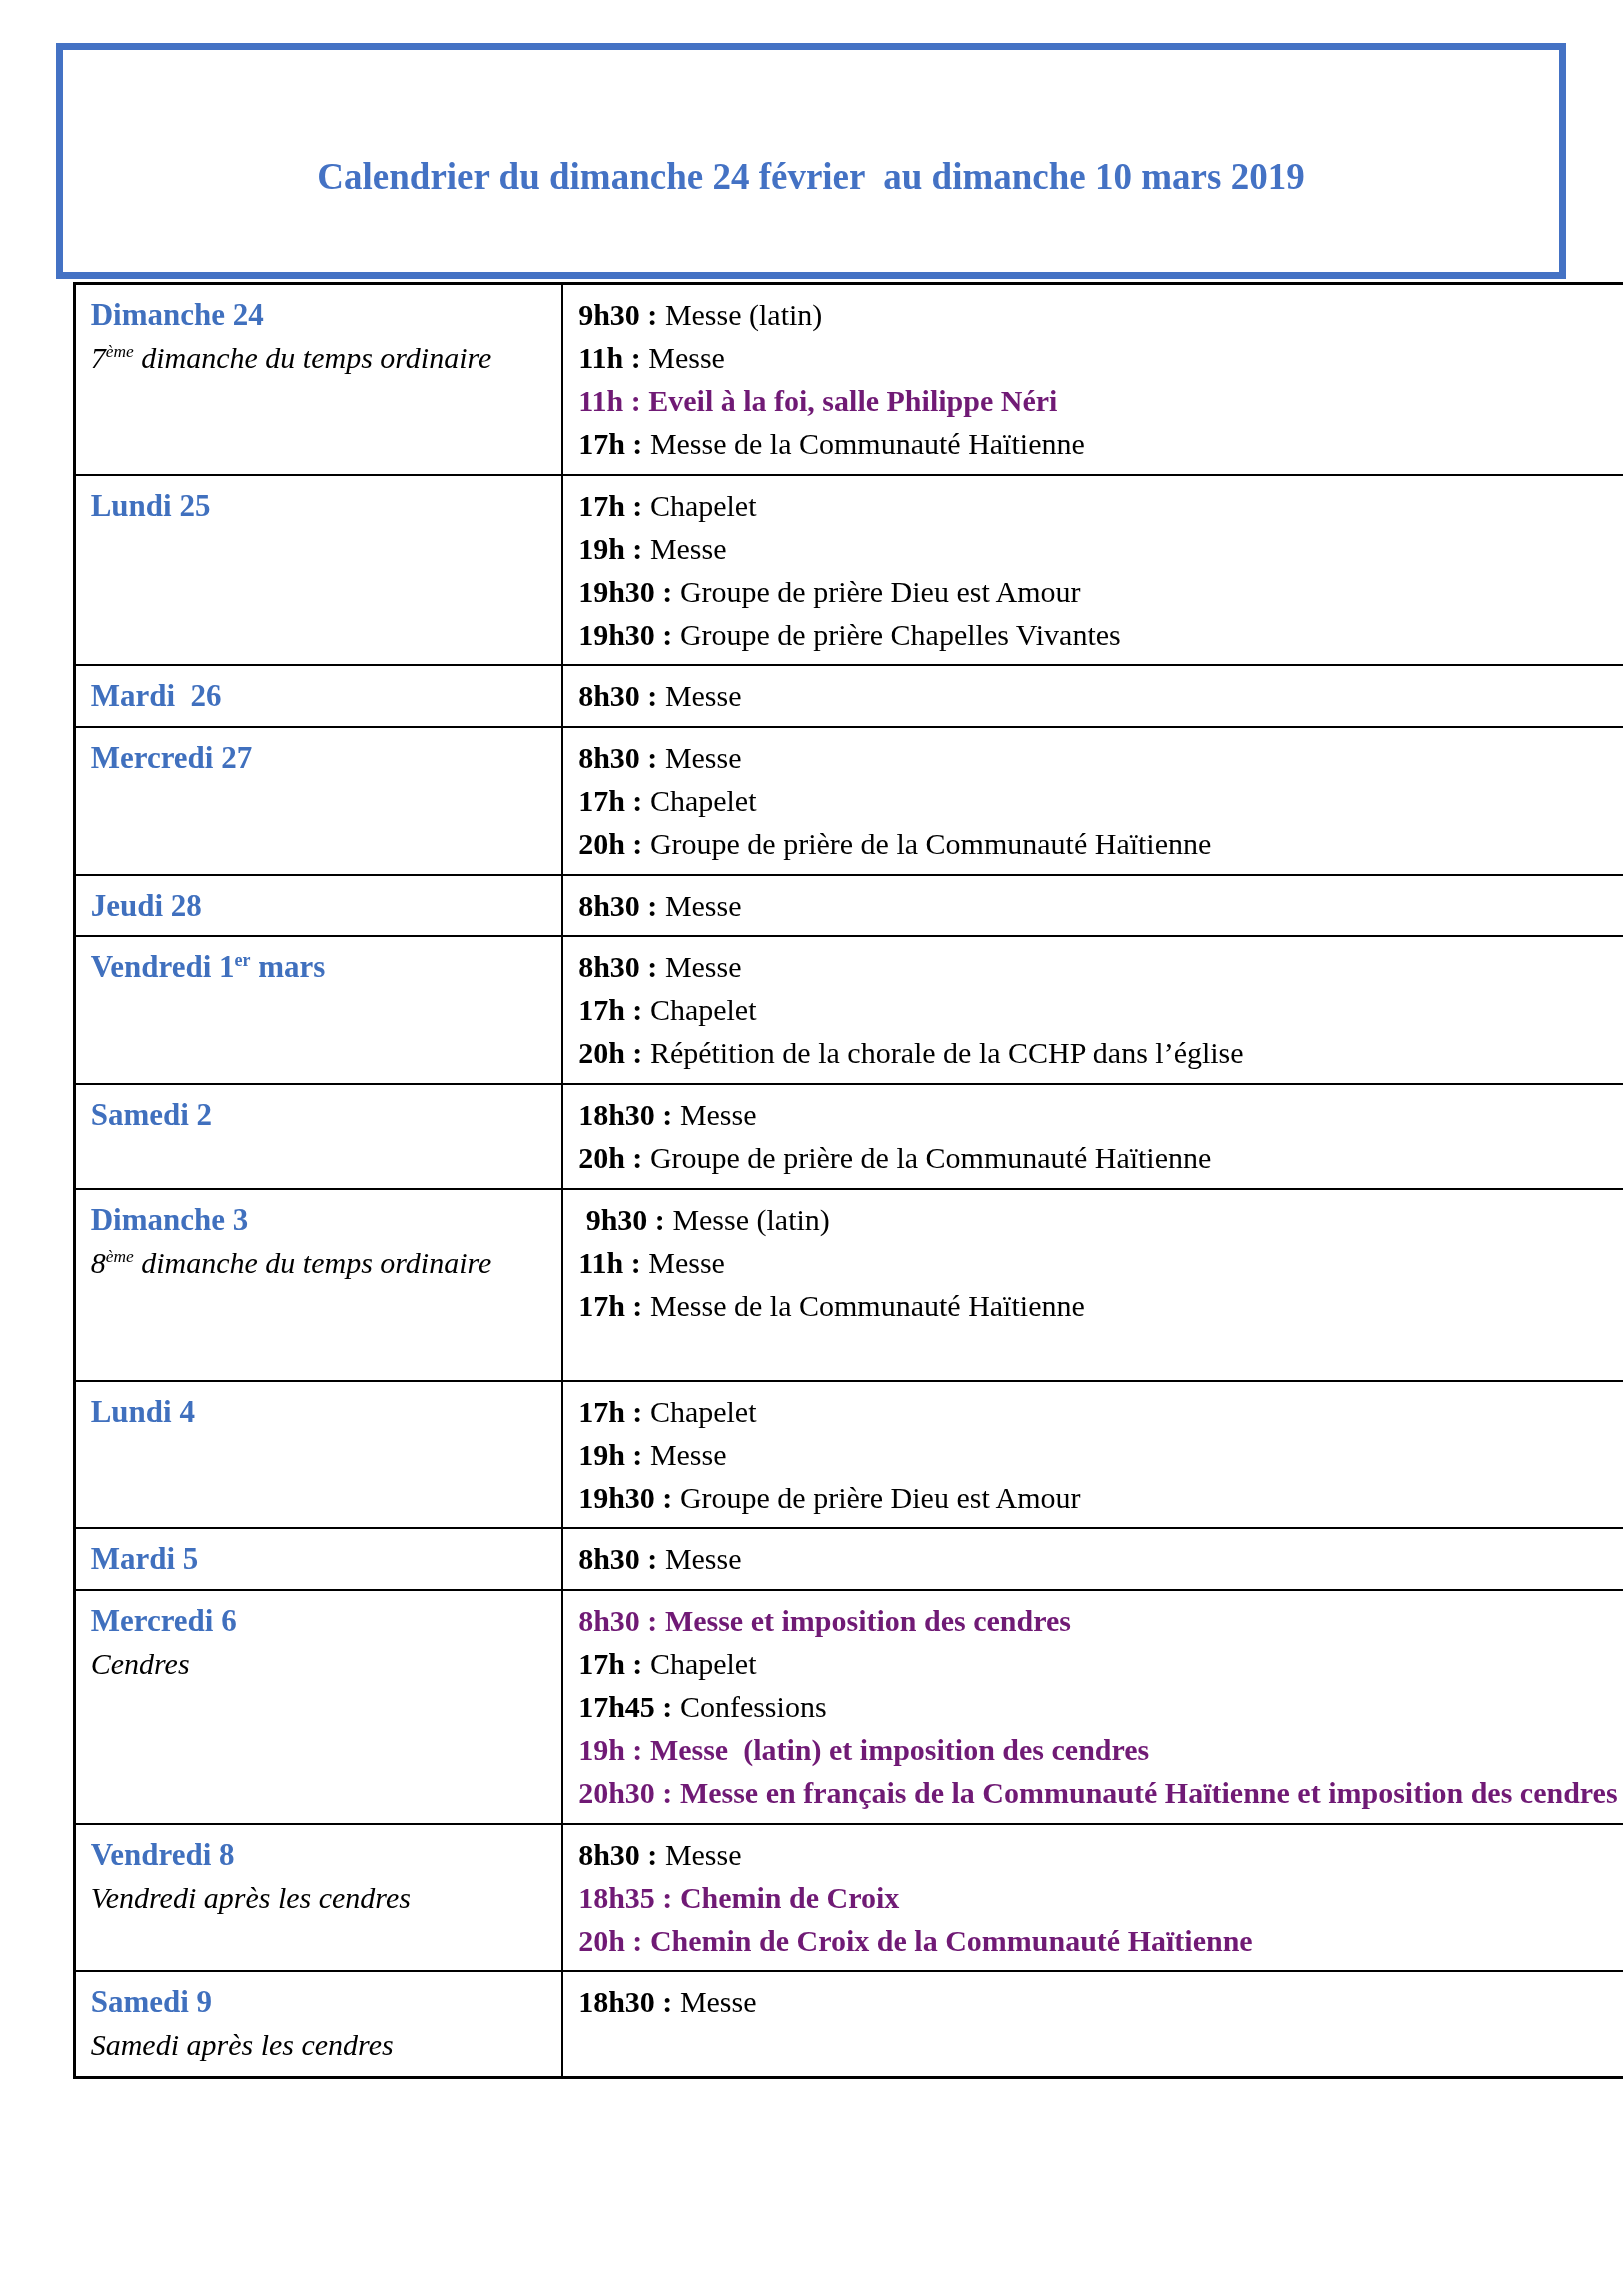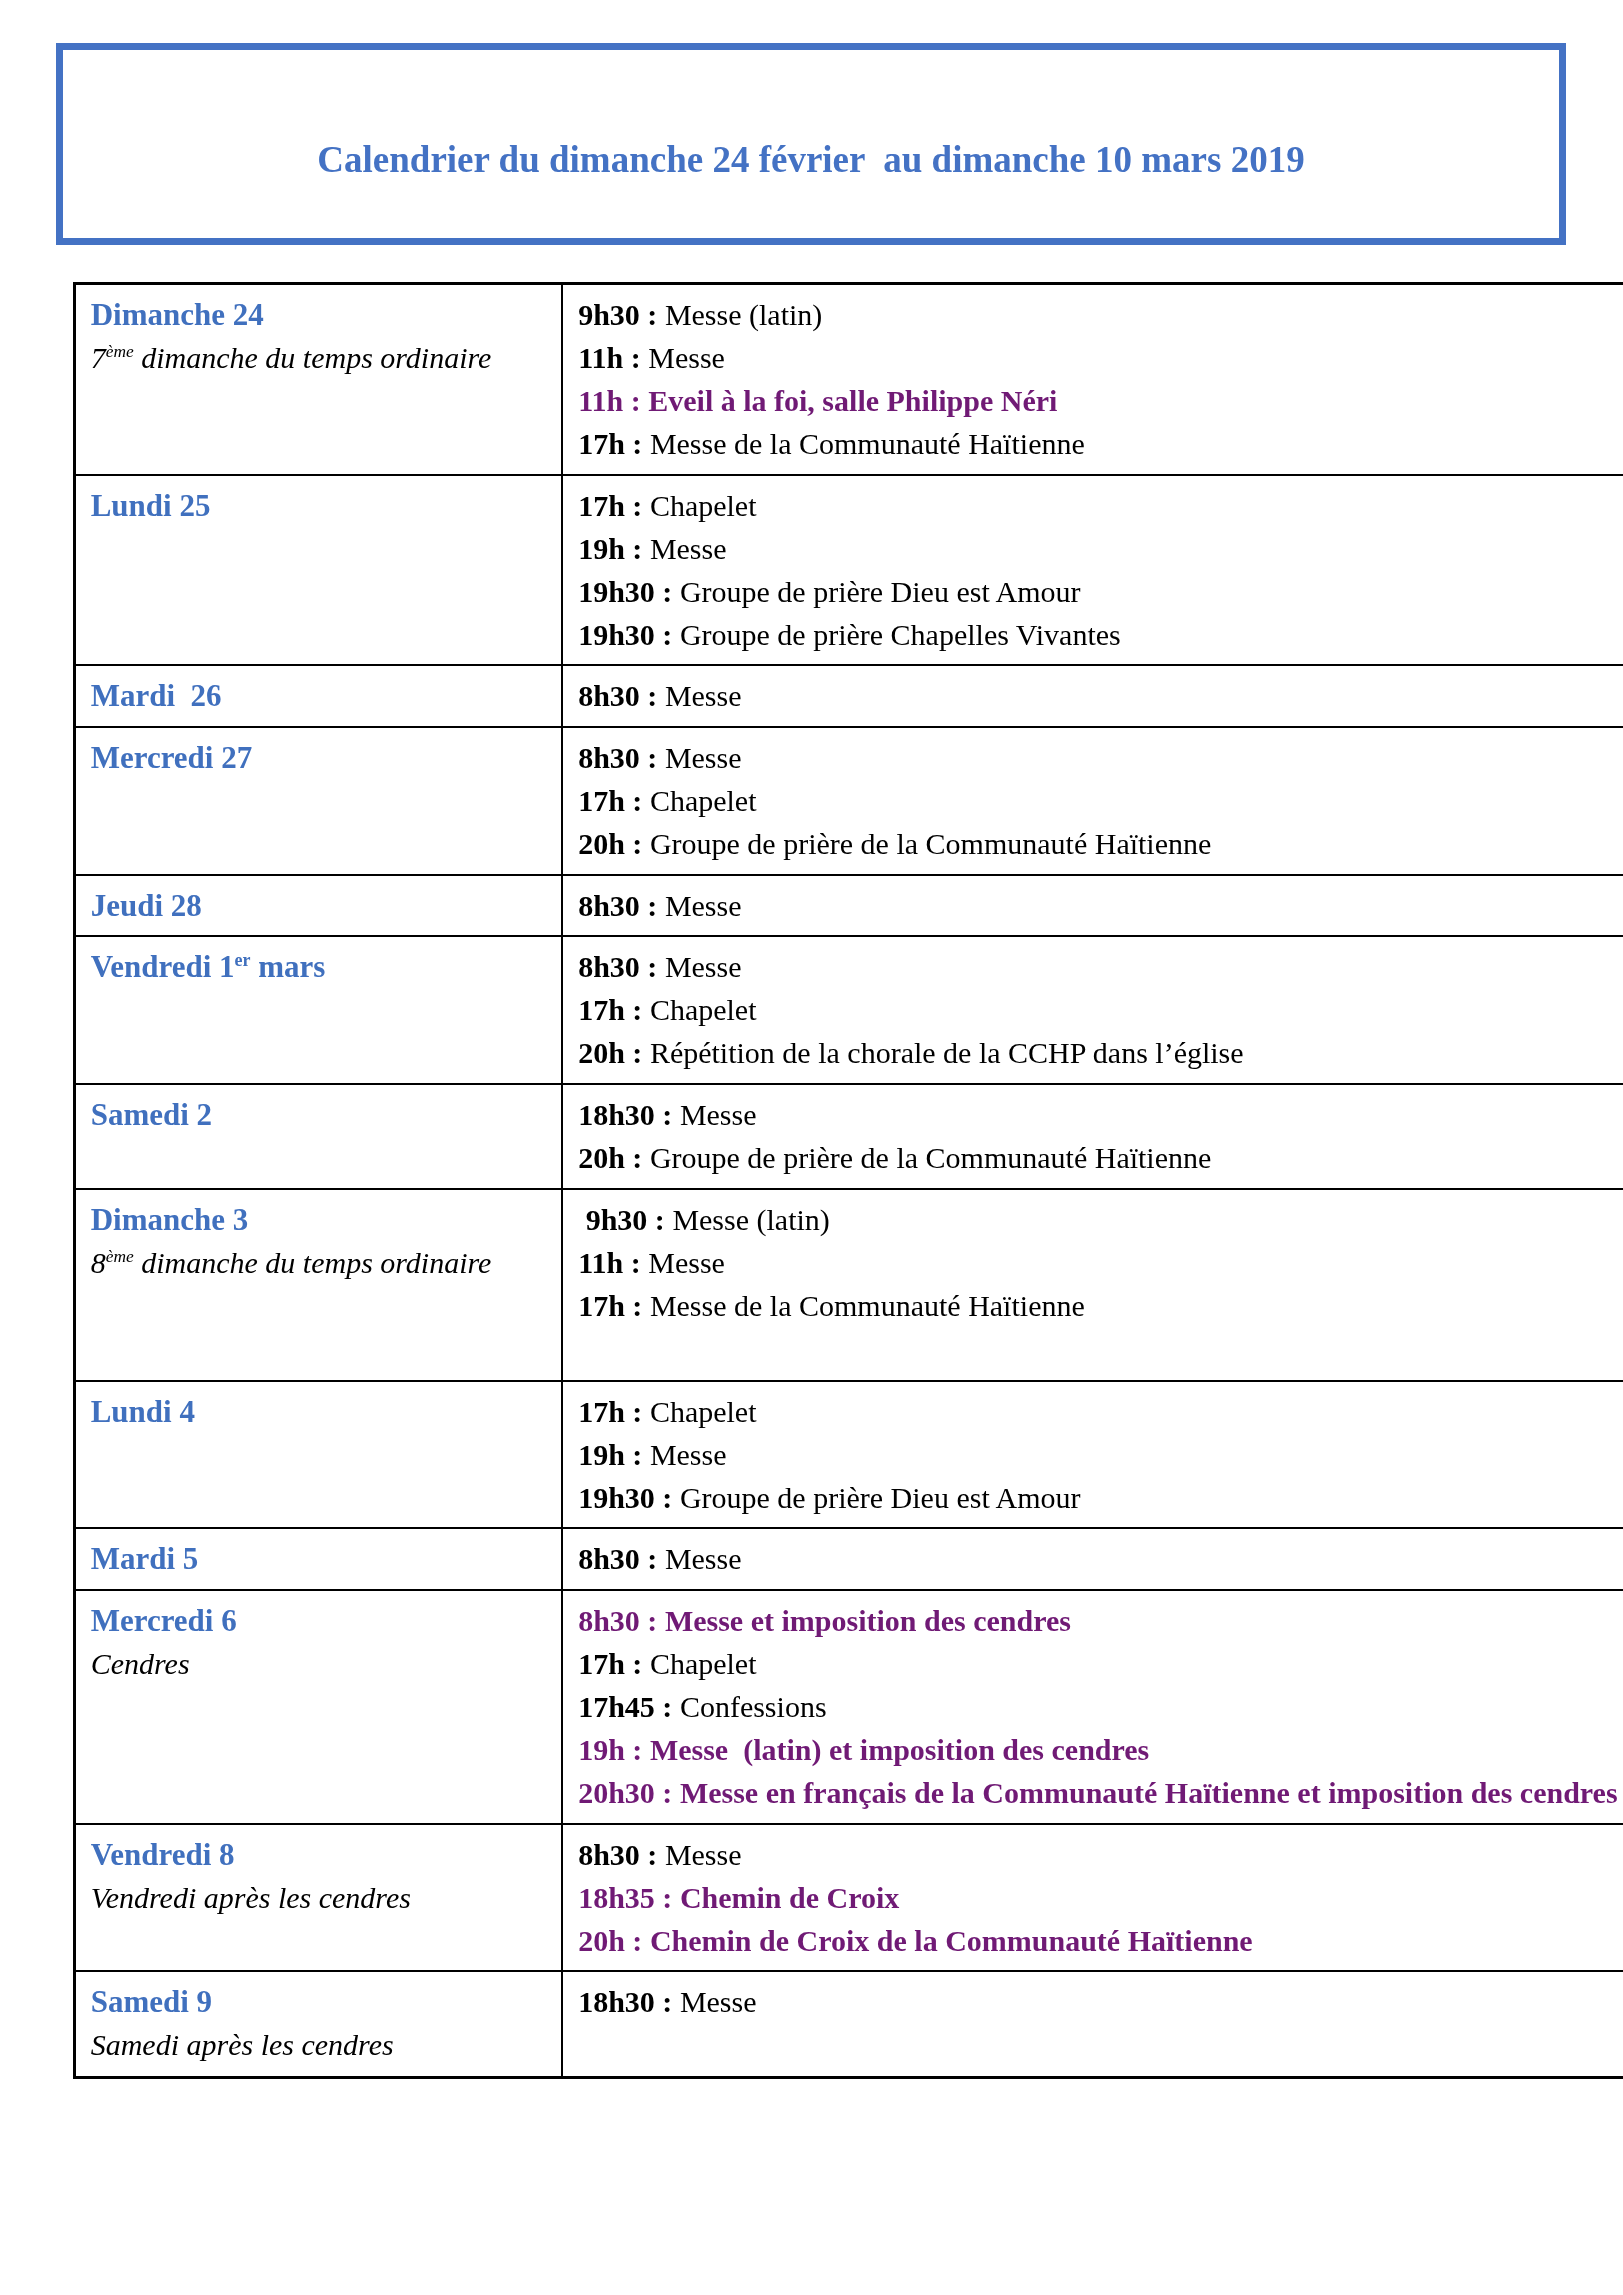--- a/index.html
+++ b/index.html
@@ -9,21 +9,21 @@
     height: 2295px;
     background: #ffffff;
     font-family: "Liberation Serif", "DejaVu Serif", serif;
     overflow: hidden;
   }
   .title-box {
     position: absolute;
     left: 56px;
     top: 43px;
     width: 1510px;
-    height: 202px;
+    height: 236px;
     box-sizing: border-box;
     border: 7.9px solid #4472C4;
     display: flex;
     align-items: center;
     justify-content: center;
     padding-top: 30px;
   }
   .page-title {
     font-size: 37px;
     font-weight: bold;

